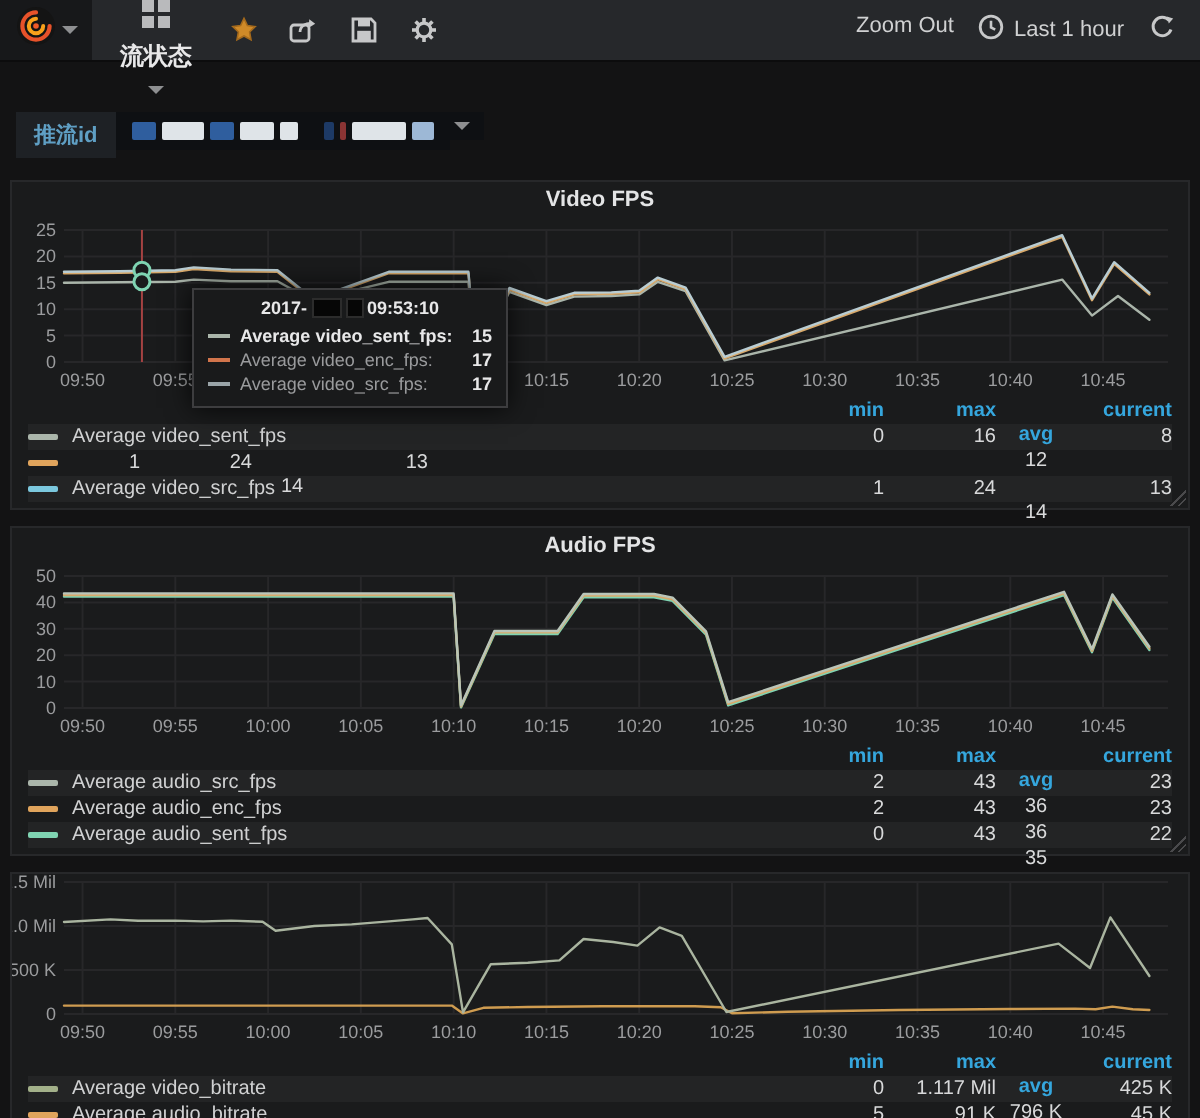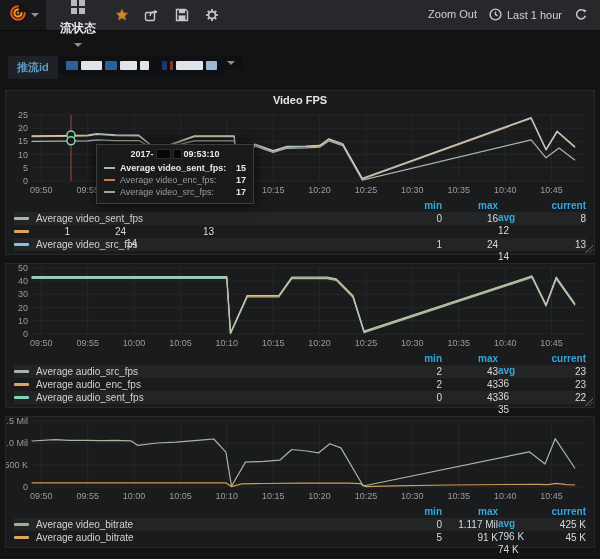--- a/index.html
+++ b/index.html
@@ -38,21 +38,21 @@
   .chart{height:88px;position:relative;}
   .legend{padding:0 8px 3px 8px;font-size:10px;}
   .legend-header{display:flex;justify-content:flex-end;height:13px;align-items:center;
                  color:#35a6dd;font-weight:bold;}
   .legend-row{display:flex;align-items:center;height:13px;}
   .legend-row:nth-child(even){background:rgba(255,255,255,0.045);}
   .swatch{width:15px;height:3px;border-radius:1px;margin-right:7px;flex:none;}
   .legend-label{flex:1;color:#d0d1d2;cursor:pointer;white-space:nowrap;overflow:hidden;}
   .col-min{width:34px;text-align:right;}
   .col-max{width:56px;text-align:right;}
-  .col-avg{width:40px;text-align:left;margin-top:24px;}
+  .col-avg{width:40px;text-align:center;margin-top:24px;}
   .col-cur{width:48px;text-align:right;}
   .resize-handle{position:absolute;right:1px;bottom:1px;width:8px;height:8px;cursor:se-resize;
     background:linear-gradient(135deg,transparent 50%,#4a4a4c 50%,#4a4a4c 58%,transparent 58%,transparent 72%,#4a4a4c 72%,#4a4a4c 80%,transparent 80%);}
 
   
   .graph-tooltip{position:absolute;left:90px;top:53px;width:142px;z-index:6;
     background:#191a1b;border:1px solid #3d3d3f;box-shadow:0 0 12px rgba(0,0,0,.8);
     padding:4px 7px 5px 7px;font-size:9px;}
   .tt-header{text-align:center;font-weight:bold;color:#e8e8e9;margin-bottom:3px;
              display:flex;align-items:center;justify-content:center;gap:2px;}
@@ -268,20 +268,21 @@
             <span class="dash" style="background: rgb(154, 164, 168);"></span>
             <span class="lbl" style="color: rgb(154, 155, 157); text-align: right;">Average video_src_fps:</span>
             <span class="val">17</span>
           </div>
         </div>
     </div>
     <div class="resize-handle"></div>
   </div>
 
   <div class="panel">
+    <div class="panel-title">Audio FPS</div>
     <div class="chart"><svg width="584" height="88" viewBox="0 0 584 88">
           <line x1="35.27731092436974" y1="4" x2="35.27731092436974" y2="70" stroke="#272729" stroke-width="1"></line>
           <text x="35.27731092436974" y="82" fill="#9b9c9e" font-size="9" text-anchor="middle">09:50</text>
           <line x1="81.66386554621849" y1="4" x2="81.66386554621849" y2="70" stroke="#272729" stroke-width="1"></line>
           <text x="81.66386554621849" y="82" fill="#9b9c9e" font-size="9" text-anchor="middle">09:55</text>
           <line x1="128.05042016806723" y1="4" x2="128.05042016806723" y2="70" stroke="#272729" stroke-width="1"></line>
           <text x="128.05042016806723" y="82" fill="#9b9c9e" font-size="9" text-anchor="middle">10:00</text>
           <line x1="174.43697478991595" y1="4" x2="174.43697478991595" y2="70" stroke="#272729" stroke-width="1"></line>
           <text x="174.43697478991595" y="82" fill="#9b9c9e" font-size="9" text-anchor="middle">10:05</text>
           <line x1="220.82352941176472" y1="4" x2="220.82352941176472" y2="70" stroke="#272729" stroke-width="1"></line>

